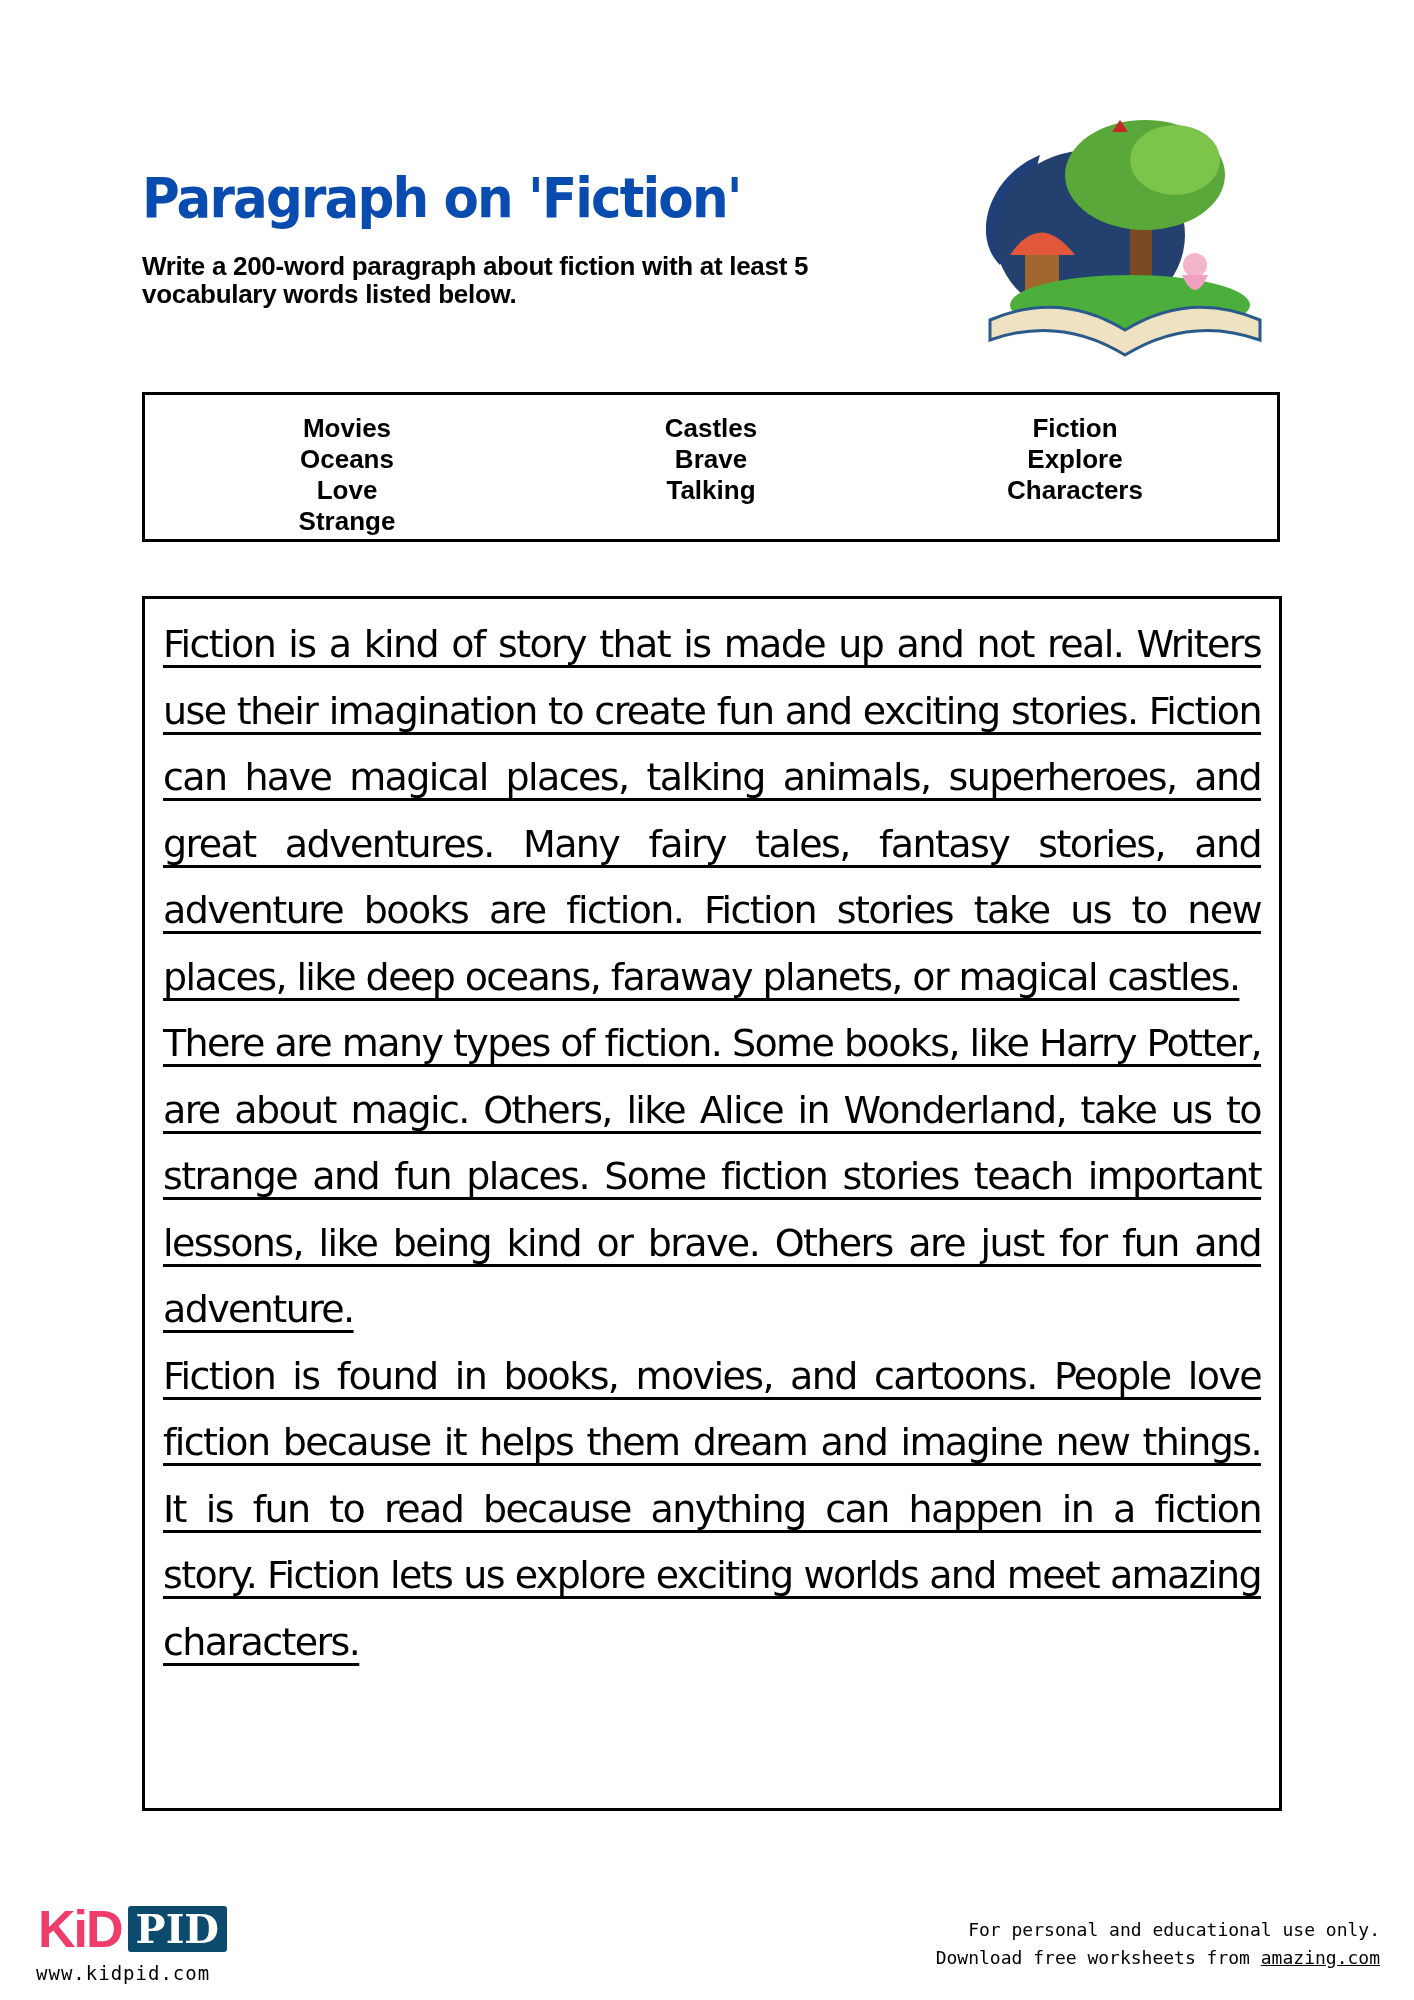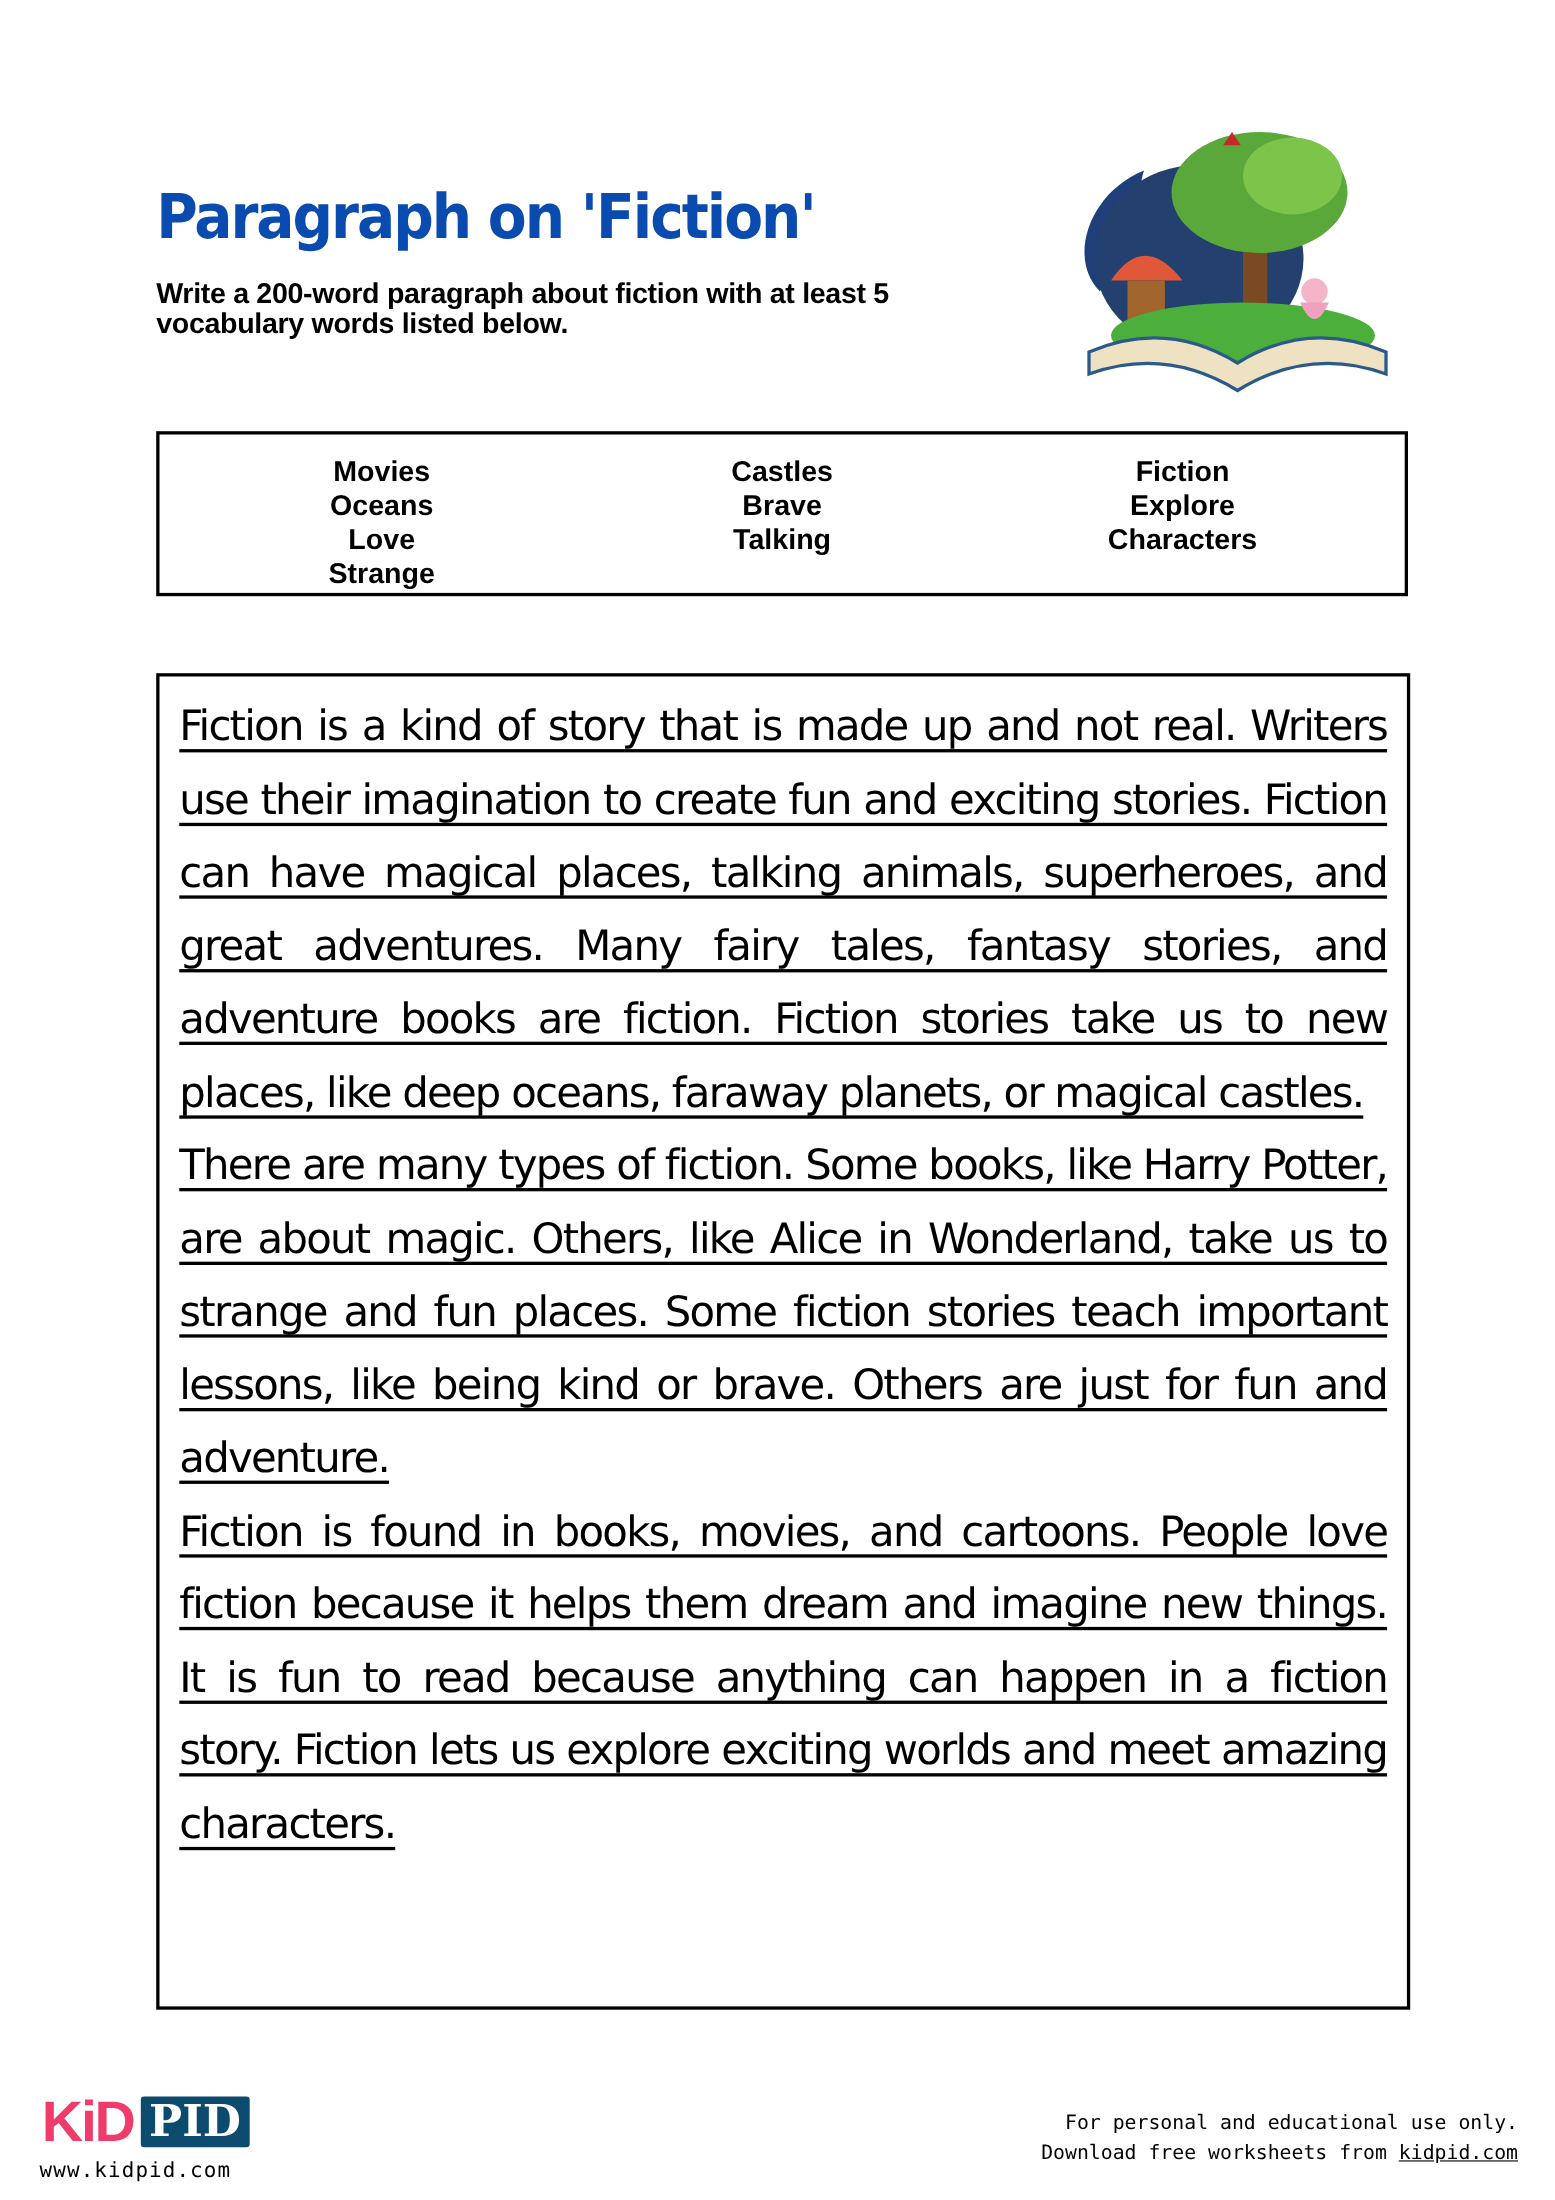--- a/index.html
+++ b/index.html
@@ -2,21 +2,21 @@
 <html><head>
 <meta charset="utf-8">
 <style>
   html,body{margin:0;padding:0;background:#fff;}
   body{width:1414px;height:2000px;position:relative;overflow:hidden;font-family:"DejaVu Sans",sans-serif;color:#000;}
   .title{position:absolute;left:142px;top:165px;font-family:"DejaVu Sans",sans-serif;font-weight:bold;font-size:56px;letter-spacing:-2px;color:#0a4bb0;margin:0;transform:scaleX(0.92);transform-origin:left;}
   .subtitle{position:absolute;left:142px;top:252px;width:760px;font-family:"Liberation Sans",sans-serif;font-weight:bold;font-size:26px;line-height:28px;letter-spacing:-0.3px;}
   .illus{position:absolute;left:960px;top:115px;width:310px;height:250px;}
   .vocab{position:absolute;left:142px;top:392px;width:1138px;height:150px;border:3px solid #000;box-sizing:border-box;display:grid;grid-template-columns:repeat(3,1fr);grid-template-rows:1fr 1fr;padding:18px 20px 20px;}
   .vocab span{display:flex;align-items:center;justify-content:center;font-family:"Liberation Sans",sans-serif;font-weight:bold;font-size:26px;}
-  .para-box{position:absolute;left:142px;top:612px;width:1140px;height:1215px;border:3px solid #000;box-sizing:border-box;padding:12px 18px 0 18px;}
+  .para-box{position:absolute;left:142px;top:596px;width:1140px;height:1215px;border:3px solid #000;box-sizing:border-box;padding:12px 18px 0 18px;}
   .para{font-family:"DejaVu Sans",sans-serif;font-size:38px;line-height:66.5px;text-align:justify;text-decoration:underline;text-decoration-thickness:3px;text-underline-offset:8px;letter-spacing:-1.6px;word-spacing:0;margin:0;}
   .logo{position:absolute;left:38px;top:1903px;display:flex;align-items:center;}
   .logo .kid{font-family:"Liberation Sans",sans-serif;font-weight:bold;font-size:52px;color:#f03c6a;letter-spacing:-2px;line-height:52px;}
   .logo .pid{background:#0c4a6e;color:#fff;font-family:"DejaVu Serif",serif;font-weight:bold;font-size:40px;line-height:46px;padding:0 8px;margin-left:6px;border-radius:3px;}
   .logo-url{position:absolute;left:36px;top:1962px;font-family:"DejaVu Sans Mono",monospace;font-size:19px;letter-spacing:1px;}
   .footer{position:absolute;right:34px;top:1916px;text-align:right;font-family:"DejaVu Sans Mono",monospace;font-size:18px;line-height:28px;}
   .footer a{color:#000;text-decoration:underline;}
 </style>
 </head>
 <body>
@@ -61,14 +61,14 @@
 </div>
 
 <div class="logo">
   <span class="kid">KiD</span>
   <span class="pid">PID</span>
 </div>
 <div class="logo-url">www.kidpid.com</div>
 
 <div class="footer">
   <div>For personal and educational use only.</div>
-  <div><span>Download free worksheets from </span><a>kidpid.com</a></div>
+  <div><span>Download free worksheets from </span><a>amazing.com</a></div>
 </div>
 
 </body></html>

